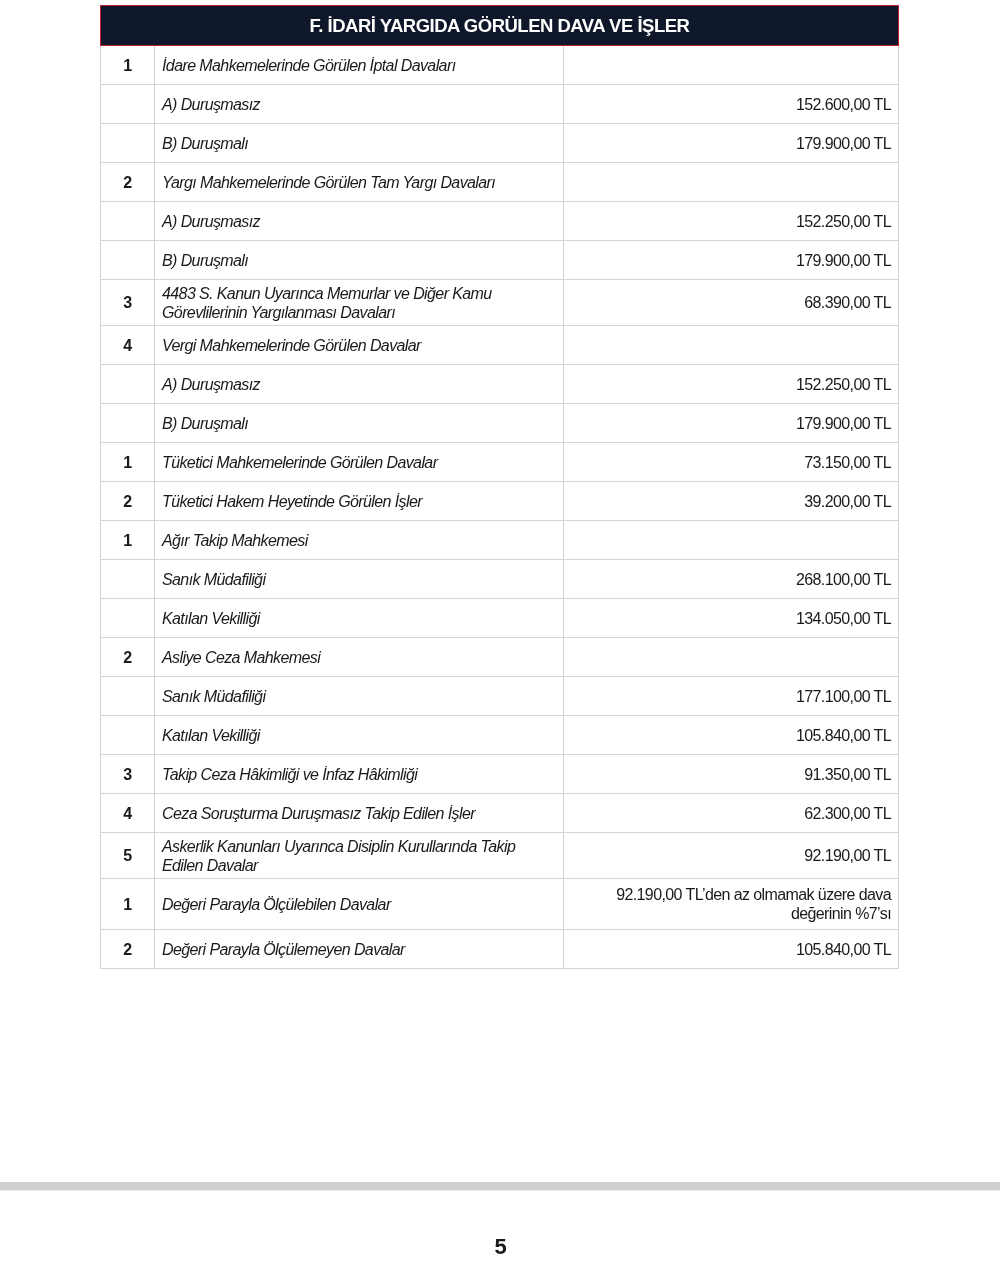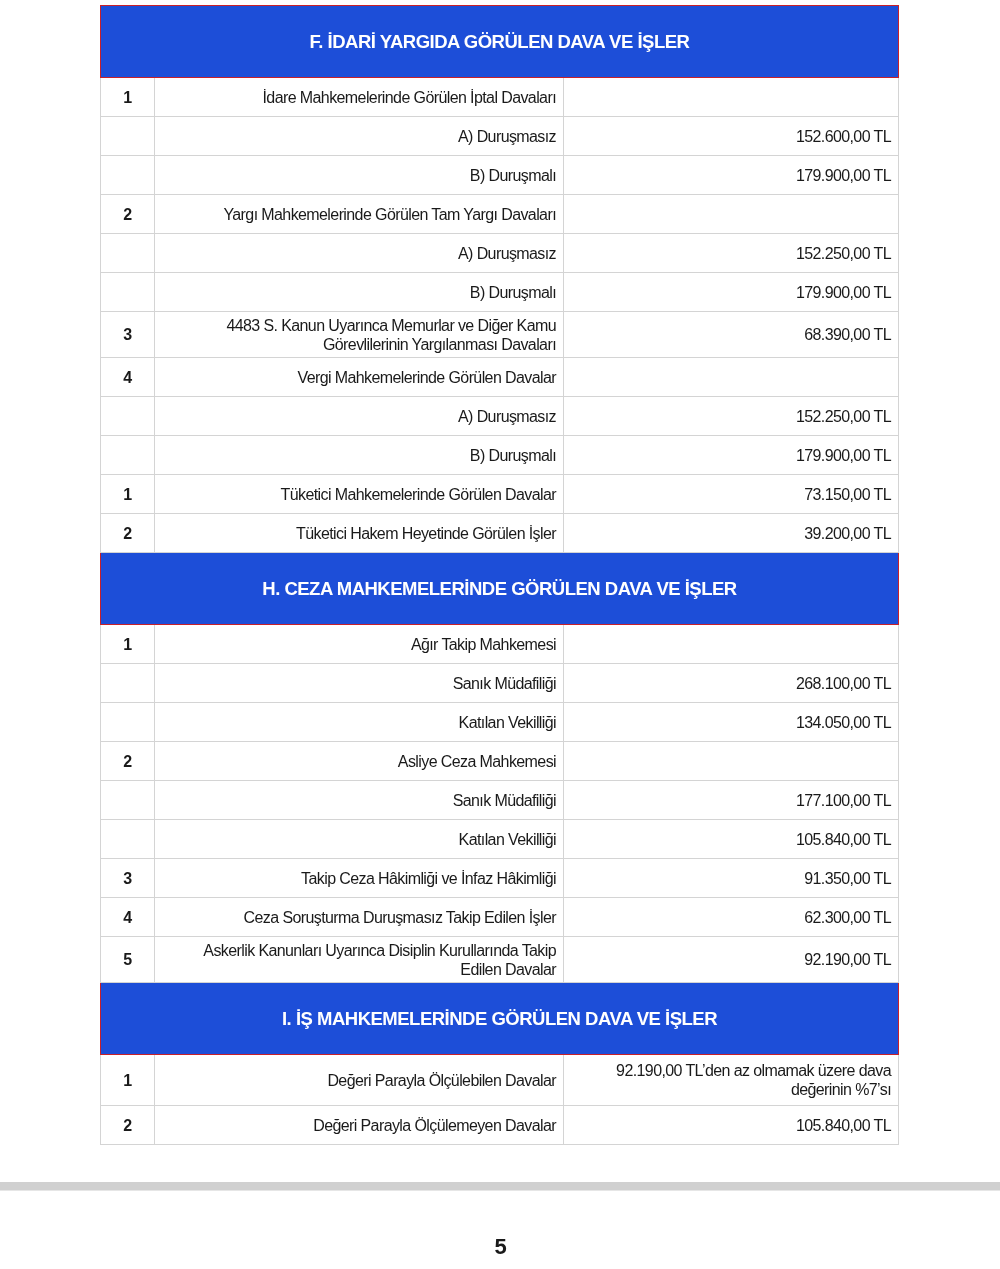--- a/index.html
+++ b/index.html
@@ -29,39 +29,39 @@
 
     .fee-table td {
       border: 1px solid #d4d4d4;
       font-size: 16px;
       letter-spacing: -0.6px;
       padding: 0 7px;
       vertical-align: middle;
       line-height: 19px;
     }
     .section-row td {
-      background: #1d4ed8;
+      background: #0f172a;
       color: #ffffff;
       font-weight: bold;
       text-align: center;
       font-size: 18.5px;
       letter-spacing: -0.5px;
       border-color: #c8202a;
       height: 39px;
-      padding: 16px;
+      padding: 0;
     }
     .item-row td { height: 38px; }
     .item-row.tall td { height: 45px; }
     .item-row.tall2 td { height: 50px; }
     .num-cell {
       text-align: center;
       font-weight: bold;
       font-size: 17px;
     }
-    .desc-cell { text-align: right; }
+    .desc-cell { text-align: left; font-style: italic; }
     .val-cell {
       text-align: right;
       font-weight: normal;
       font-size: 16.5px;
     }
 
     .footer-band {
       position: absolute;
       left: 0;
       top: 1182px;
@@ -151,23 +151,20 @@
       <td class="num-cell">1</td>
       <td class="desc-cell">Tüketici Mahkemelerinde Görülen Davalar</td>
       <td class="val-cell">73.150,00 TL</td>
     </tr>
     <tr class="item-row">
       <td class="num-cell">2</td>
       <td class="desc-cell">Tüketici Hakem Heyetinde Görülen İşler</td>
       <td class="val-cell">39.200,00 TL</td>
     </tr>
 
-    <tr class="section-row">
-      <td colspan="3">H. CEZA MAHKEMELERİNDE GÖRÜLEN DAVA VE İŞLER</td>
-    </tr>
     <tr class="item-row">
       <td class="num-cell">1</td>
       <td class="desc-cell">Ağır Takip Mahkemesi</td>
       <td class="val-cell"></td>
     </tr>
     <tr class="item-row">
       <td class="num-cell"></td>
       <td class="desc-cell">Sanık Müdafiliği</td>
       <td class="val-cell">268.100,00 TL</td>
     </tr>
@@ -200,23 +197,20 @@
       <td class="num-cell">4</td>
       <td class="desc-cell">Ceza Soruşturma Duruşmasız Takip Edilen İşler</td>
       <td class="val-cell">62.300,00 TL</td>
     </tr>
     <tr class="item-row tall">
       <td class="num-cell">5</td>
       <td class="desc-cell">Askerlik Kanunları Uyarınca Disiplin Kurullarında Takip Edilen Davalar</td>
       <td class="val-cell">92.190,00 TL</td>
     </tr>
 
-    <tr class="section-row">
-      <td colspan="3">I. İŞ MAHKEMELERİNDE GÖRÜLEN DAVA VE İŞLER</td>
-    </tr>
     <tr class="item-row tall2">
       <td class="num-cell">1</td>
       <td class="desc-cell">Değeri Parayla Ölçülebilen Davalar</td>
       <td class="val-cell">92.190,00 TL’den az olmamak üzere dava değerinin %7’sı</td>
     </tr>
     <tr class="item-row">
       <td class="num-cell">2</td>
       <td class="desc-cell">Değeri Parayla Ölçülemeyen Davalar</td>
       <td class="val-cell">105.840,00 TL</td>
     </tr>

